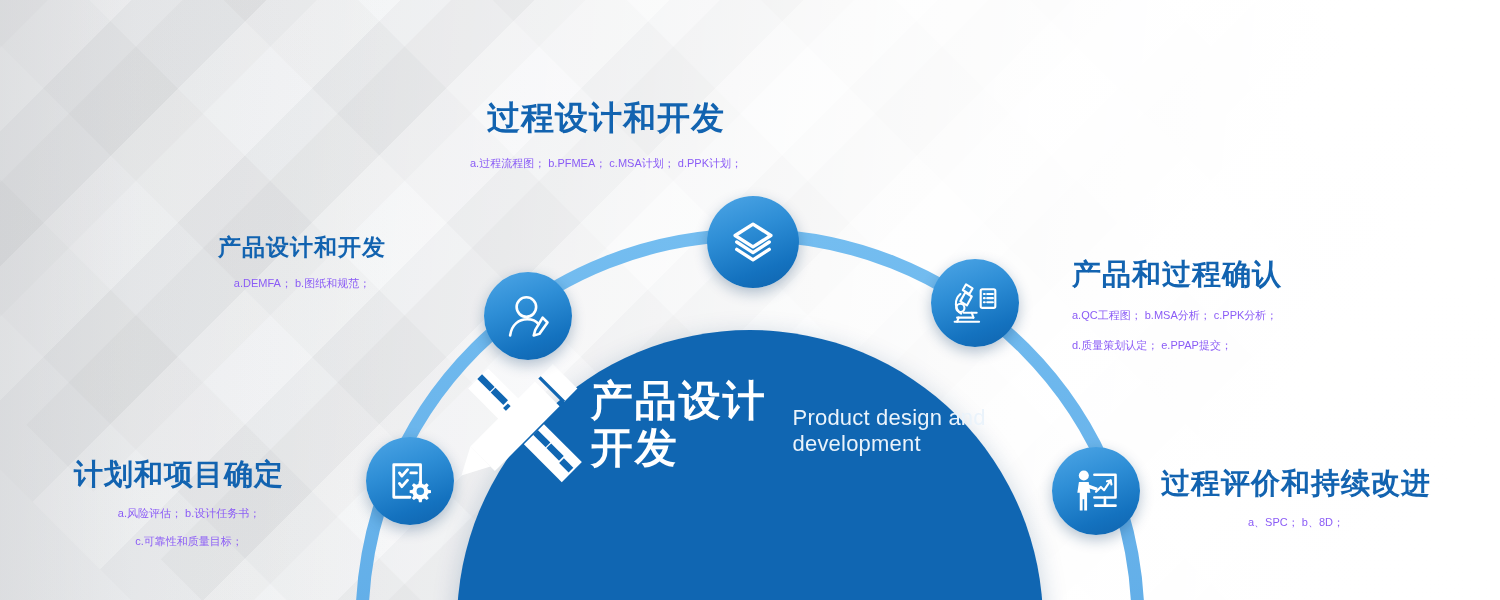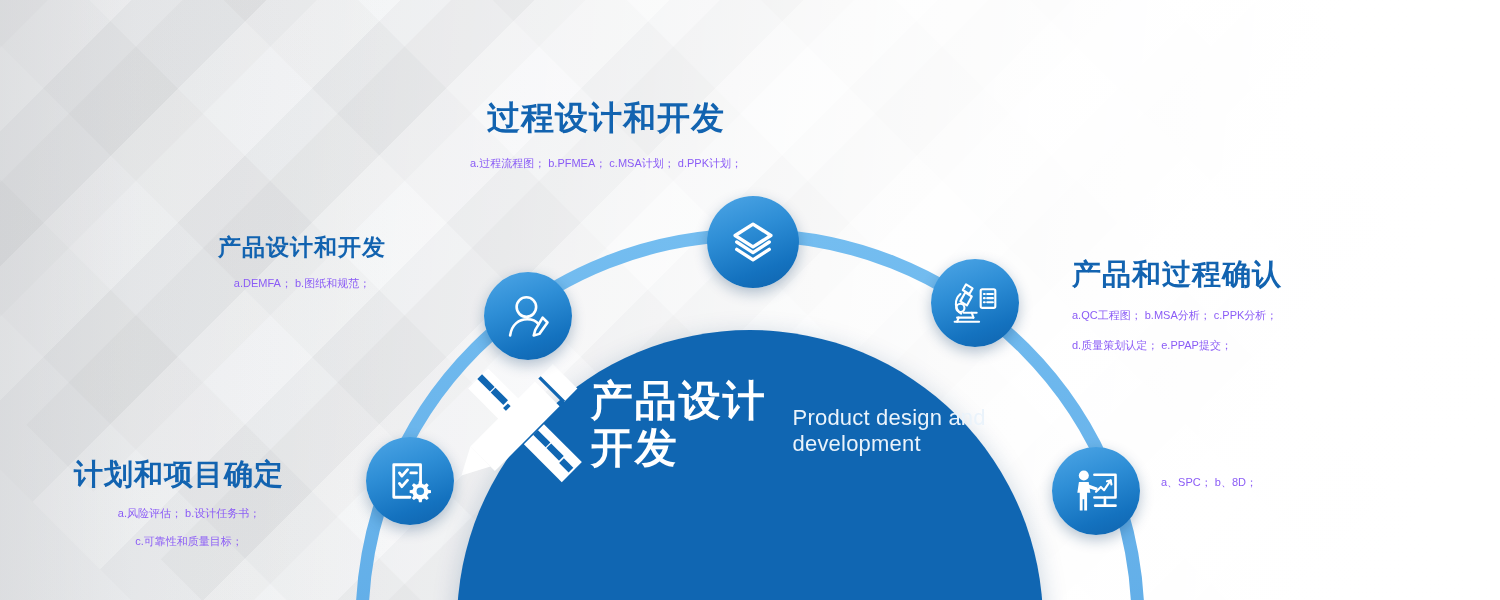--- a/index.html
+++ b/index.html
@@ -338,16 +338,17 @@
     <div class="label-body">d.质量策划认定；  e.PPAP提交；</div>
   </div>
 
   <div class="label-block lb-pl">
     <div class="label-title">计划和项目确定</div>
     <div class="label-body">a.风险评估；  b.设计任务书；</div>
     <div class="label-body">c.可靠性和质量目标；</div>
   </div>
 
   <div class="label-block lb-pe">
+    <div class="label-title">过程评价和持续改进</div>
     <div class="label-body">a、SPC；  b、8D；</div>
   </div>
 
 </div>
 
 </body></html>

